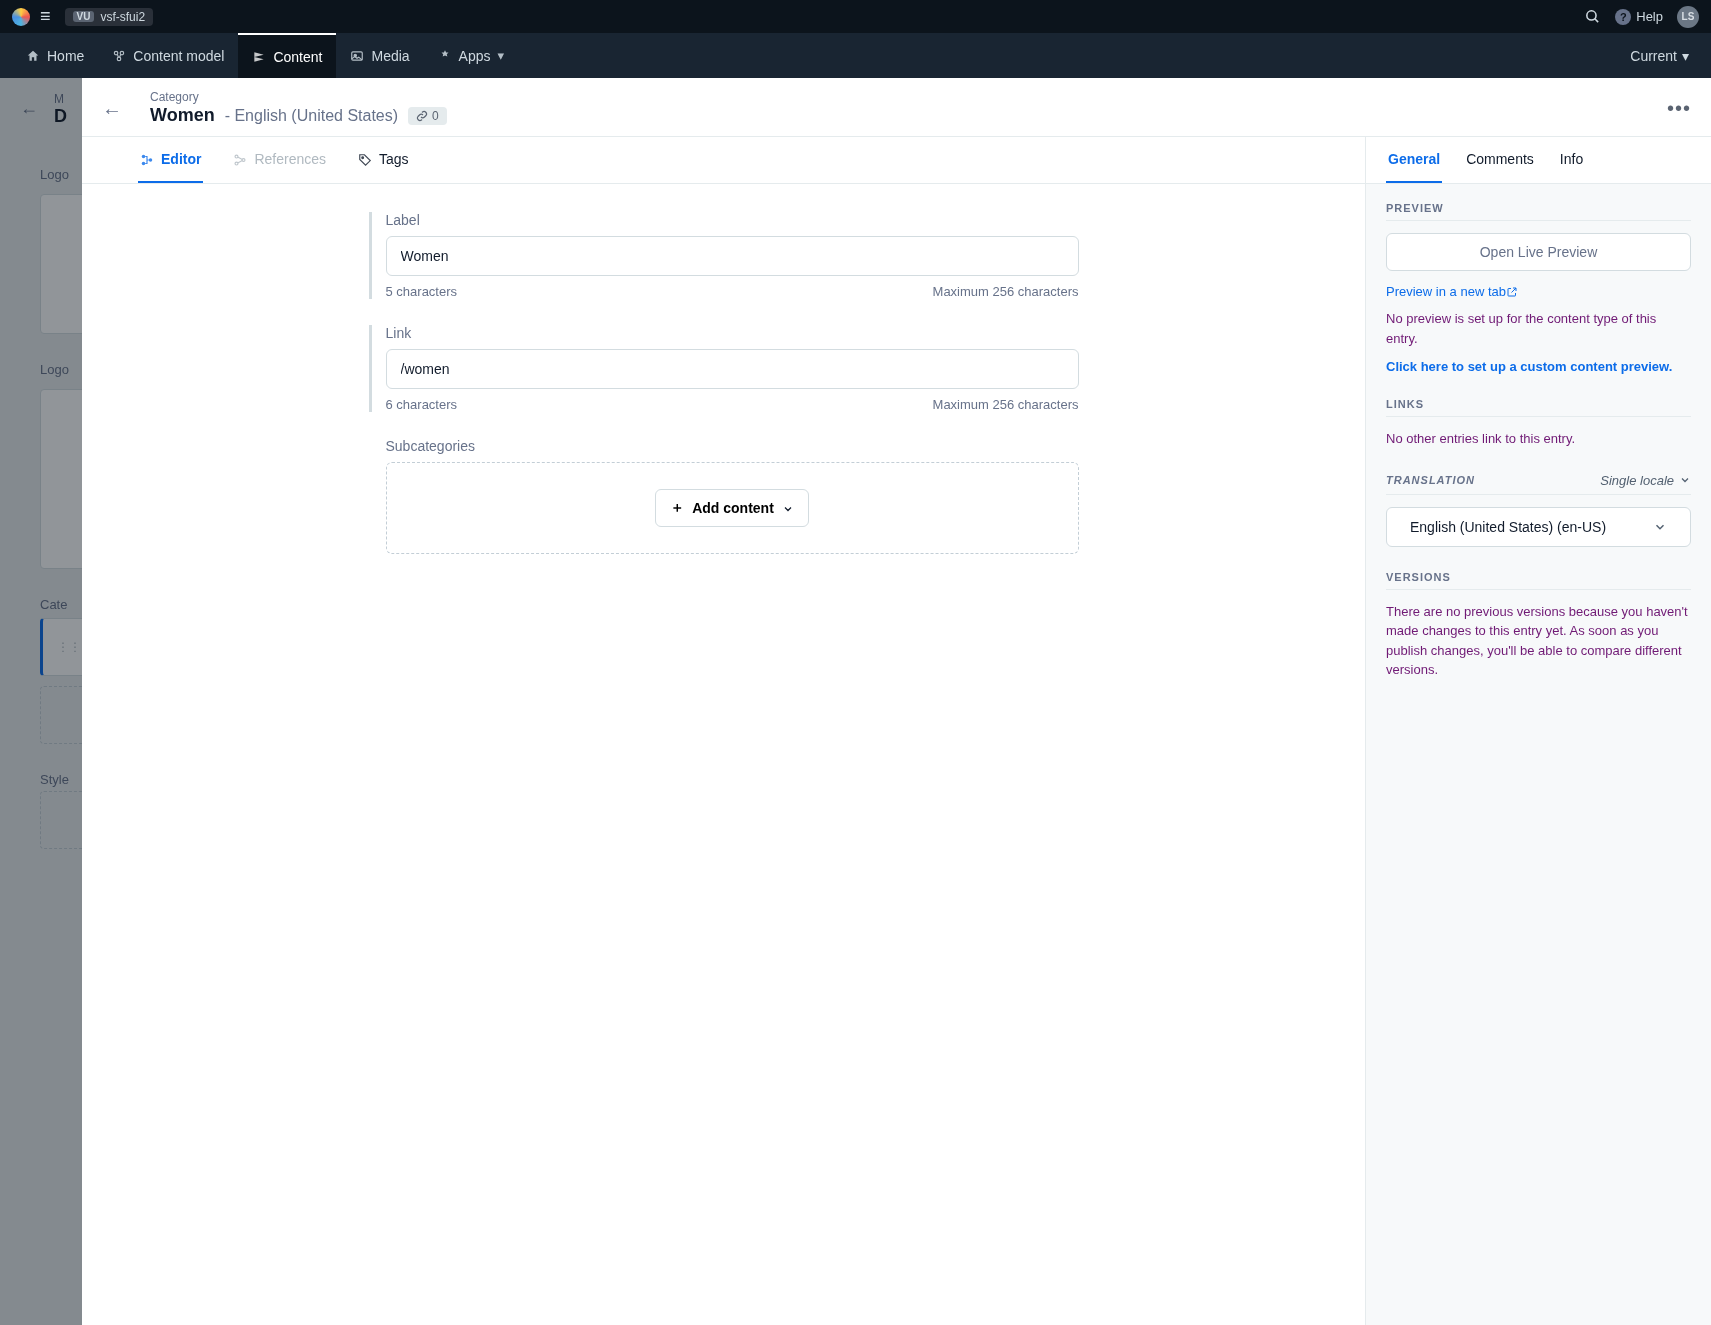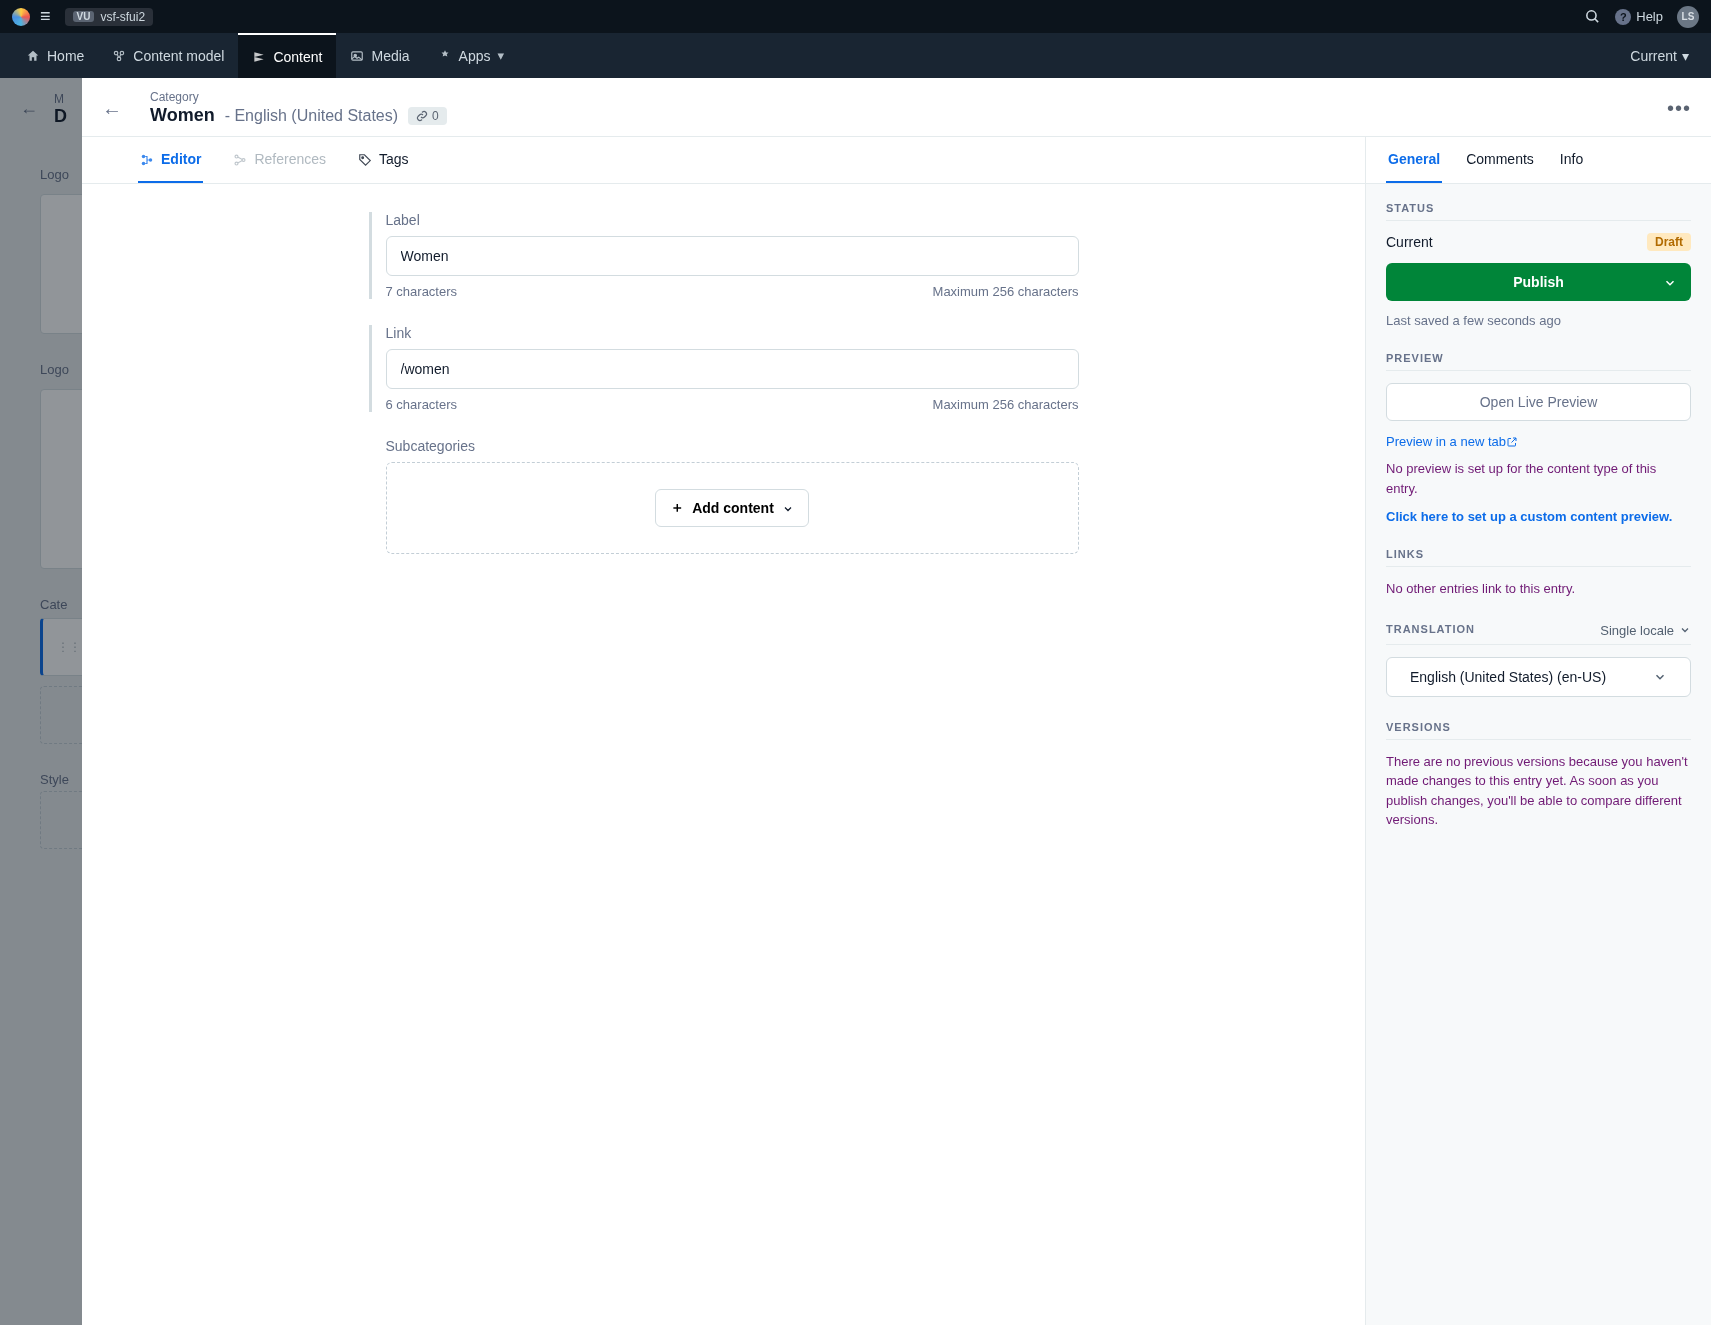--- a/index.html
+++ b/index.html
@@ -84,21 +84,21 @@
 .draft-badge { background: #ffe9bf; color: #b26b00; border-radius: 4px; padding: 2px 8px; font-size: 12px; font-weight: 600; }
 .publish-btn { width: 100%; background: #008539; color: #fff; border: none; border-radius: 6px; padding: 11px; font-size: 14px; font-weight: 600; display: flex; align-items: center; justify-content: center; position: relative; cursor: pointer; }
 .publish-btn .chev { position: absolute; right: 14px; }
 .last-saved { font-size: 13px; color: #67728a; margin-top: 12px; }
 
 .preview-btn { width: 100%; border: 1px solid #d3dce0; background: #fff; color: #67728a; border-radius: 6px; padding: 10px; font-size: 14px; cursor: pointer; }
 .link-text { color: #0c6ce9; font-size: 13px; cursor: pointer; display: inline-flex; align-items: center; }
 .side-text { font-size: 13px; color: #701a75; line-height: 1.5; }
 .side-link-strong { color: #0c6ce9; font-size: 13px; font-weight: 600; cursor: pointer; }
 
-.trans-heading-row { display: flex; justify-content: space-between; align-items: flex-start; border-bottom: 1px solid #e5ebed; padding-bottom: 6px; margin-bottom: 12px; }
+.trans-heading-row { display: flex; justify-content: space-between; align-items: center; border-bottom: 1px solid #e5ebed; padding-bottom: 6px; margin-bottom: 12px; font-style: italic; }
 .trans-heading-row .h { font-size: 11px; letter-spacing: 1px; color: #67728a; font-weight: 700; }
 .trans-heading-row .mode { font-size: 13px; color: #536171; display: inline-flex; align-items: center; gap: 5px; cursor: pointer; }
 .select-box { width: 100%; border: 1px solid #d3dce0; background: #fff; border-radius: 6px; padding: 11px 23px; font-size: 14px; display: flex; justify-content: space-between; align-items: center; cursor: pointer; }
 
 svg { display: inline-block; vertical-align: middle; }
 </style>
 </head>
 <body>
 
 <div class="topbar">
@@ -261,21 +261,21 @@
           <span>Tags</span>
         </div>
       </div>
 
       <div class="form-area">
 
         <div class="field focused-indicator">
           <div class="field-label">Label</div>
           <input class="text-input" type="text" value="Women" style="">
           <div class="field-meta">
-            <span>7 characters</span>
+            <span>5 characters</span>
             <span>Maximum 256 characters</span>
           </div>
         </div>
 
         <div class="field focused-indicator">
           <div class="field-label">Link</div>
           <input class="text-input" type="text" value="/women" style="">
           <div class="field-meta">
             <span>6 characters</span>
             <span>Maximum 256 characters</span>
@@ -299,36 +299,20 @@
       </div>
     </div>
 
     <div class="side-col">
       <div class="side-tabs">
         <div class="stab active">General</div>
         <div class="stab">Comments</div>
         <div class="stab">Info</div>
       </div>
 
-      <div class="side-section">
-        <div class="side-heading">STATUS</div>
-        <div class="status-row">
-          <span>Current</span>
-          <span class="draft-badge">Draft</span>
-        </div>
-        <button class="publish-btn">
-          <span>Publish</span>
-          <span class="chev">
-            <svg width="14" height="14" viewBox="0 0 24 24" fill="none" stroke="#fff" stroke-width="2.5">
-                <path d="M6 9l6 6 6-6"></path>
-              </svg>
-          </span>
-        </button>
-        <div class="last-saved">Last saved a few seconds ago</div>
-      </div>
 
       <div class="side-section">
         <div class="side-heading">PREVIEW</div>
         <button class="preview-btn">Open Live Preview</button>
         <div style="height:12px"></div>
         <span class="link-text">
           <span>Preview in a new tab</span>
           <svg width="12" height="12" viewBox="0 0 24 24" fill="none" stroke="#0c6ce9" stroke-width="2">
               <path d="M14 4h6v6M20 4l-9 9M19 14v5a1 1 0 0 1-1 1H5a1 1 0 0 1-1-1V6a1 1 0 0 1 1-1h5"></path>
             </svg>

